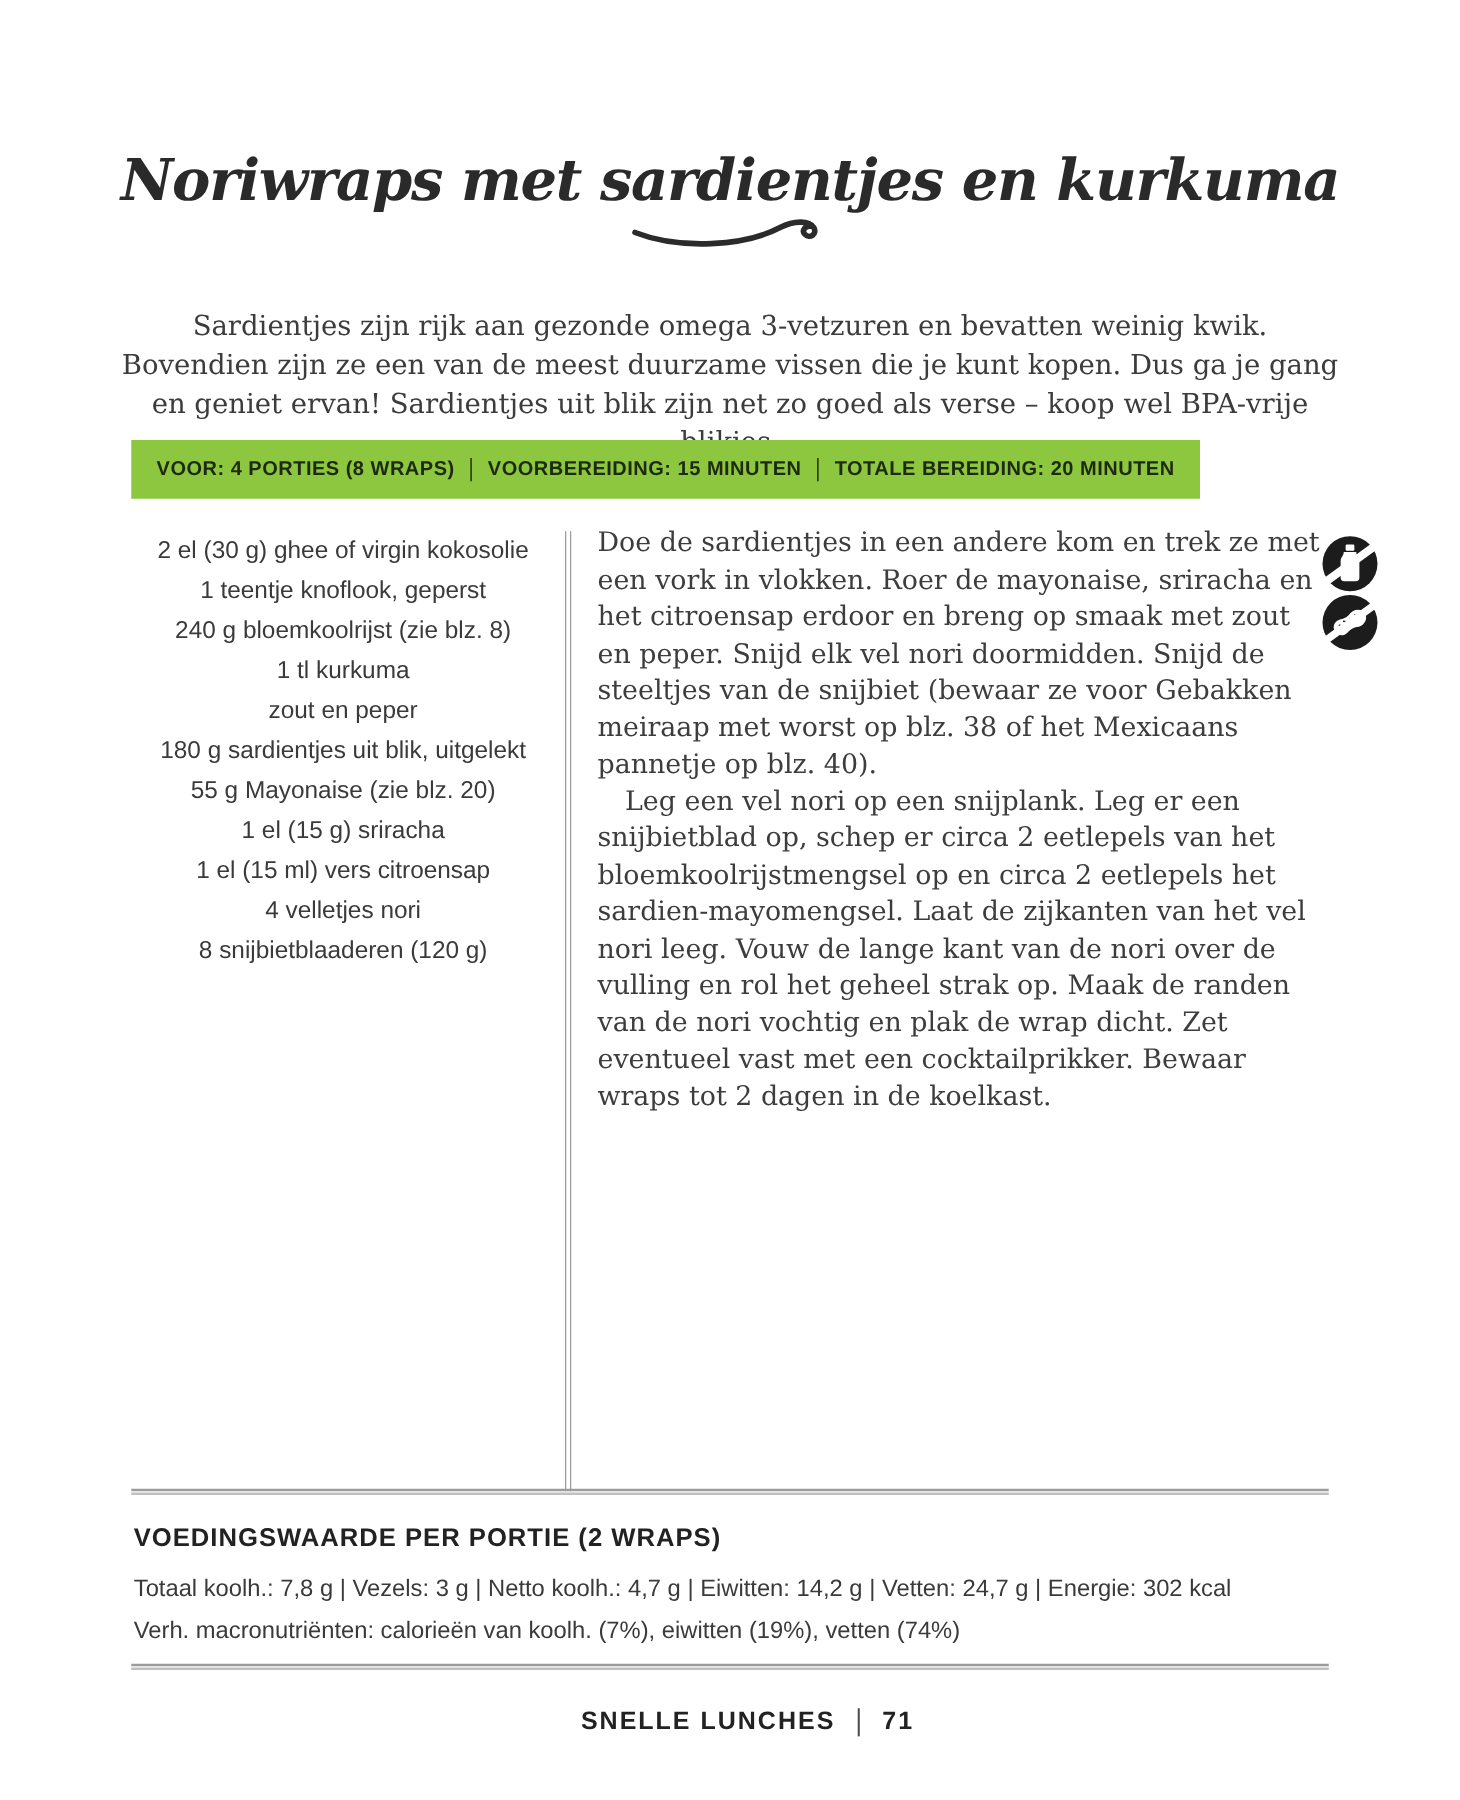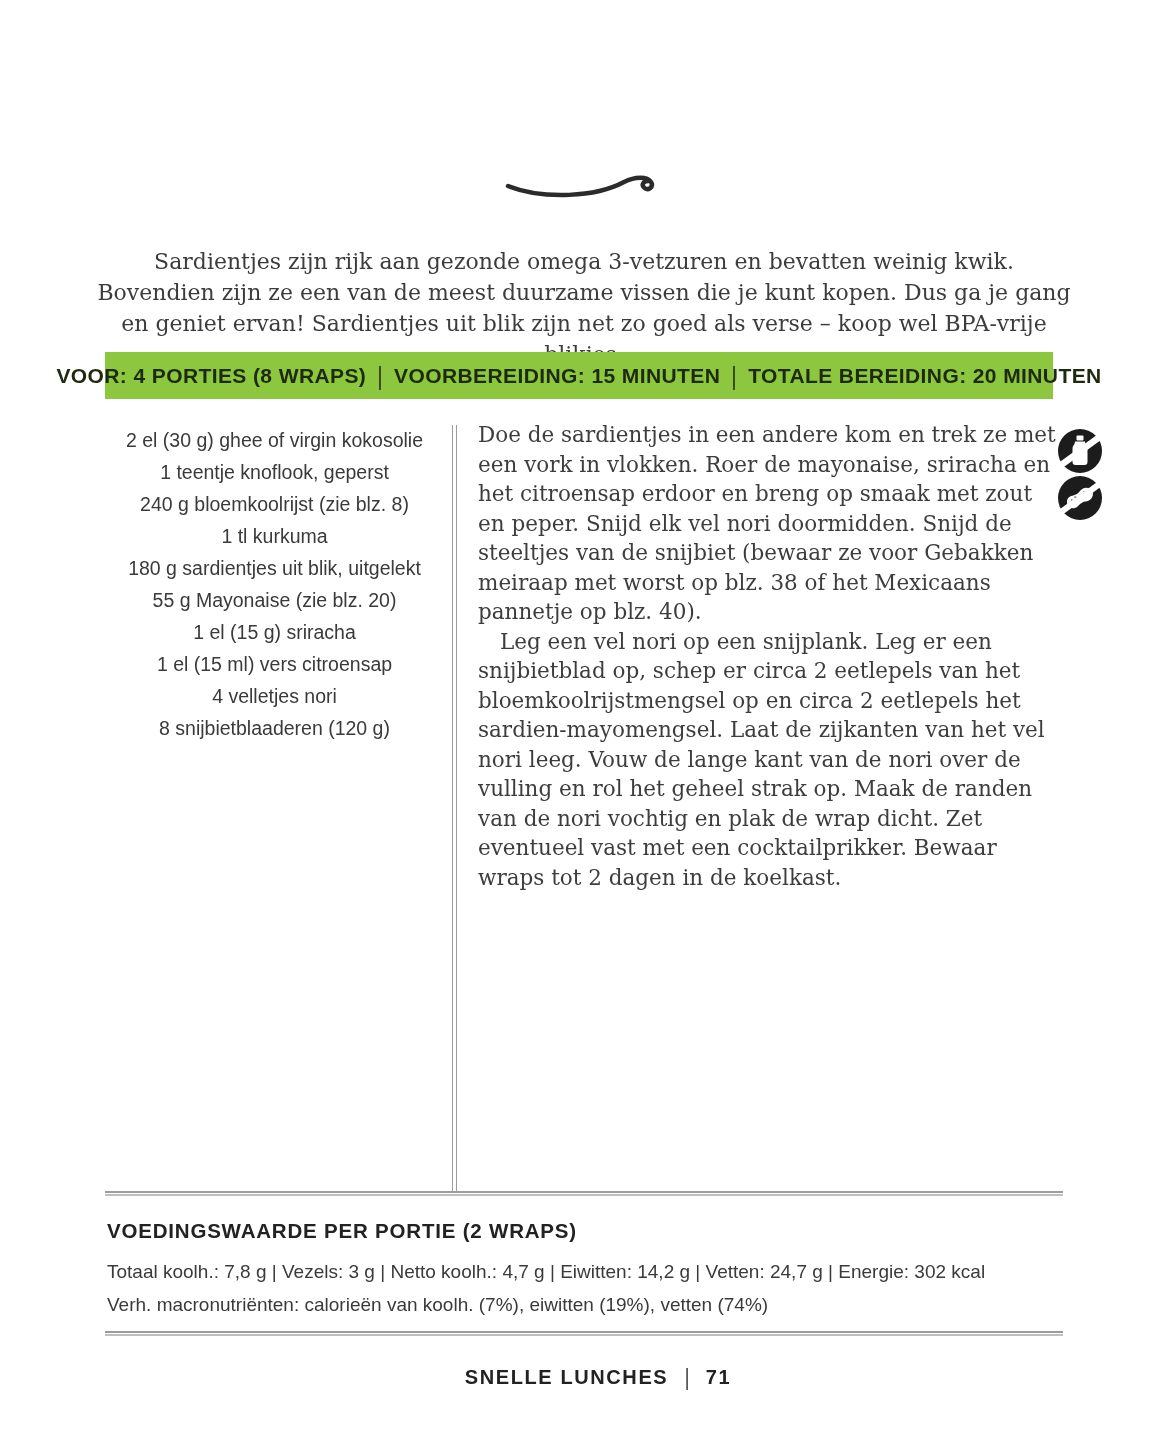--- a/index.html
+++ b/index.html
@@ -25,24 +25,24 @@
   }
   
   .intro{
     position:absolute;top:224px;left:94px;width:980px;
     text-align:center;
     font-family:"DejaVu Serif", serif;
     font-size:22px;line-height:31px;color:#3c3c3c;
   }
   
   .info-banner{
-    position:absolute;top:352px;left:105px;width:948px;height:47px;
+    position:absolute;top:352px;left:105px;width:855px;height:47px;
     background:#8dc63f;
     display:flex;align-items:center;justify-content:center;
-    font-weight:700;font-size:21px;letter-spacing:.4px;
+    font-weight:700;font-size:16px;letter-spacing:.4px;
     color:#1d2a0e;white-space:nowrap;
   }
   .info-banner .sep{
     font-weight:400;margin:0 11px;color:#2a3a14;
     transform:scaleY(1.25);display:inline-block;
   }
   
   .ingredients{position:absolute;top:424px;left:107px;width:335px;}
   .ingredients ul{list-style:none;margin:0;padding:0;text-align:center;}
   .ingredients li{
@@ -91,20 +91,21 @@
   .page-footer .sep{
     font-weight:400;margin:0 9px;color:#4a4a4a;
     transform:scaleY(1.2);display:inline-block;letter-spacing:0;
   }
 </style>
 </head>
 <body>
 
 <div class="page">
 
+  <h1 class="recipe-title">Noriwraps met sardientjes en kurkuma</h1>
   <div class="title-swash">
     <svg width="160" height="30" viewBox="0 0 160 30">
       <path d="M4 16 C 40 30, 92 27, 120 12 C 131 6.5, 143 6, 147 12 C 150 17, 144 21.5, 140 17.5 C 137 14.5, 140 10.5, 145 11" fill="none" stroke="#2b2b2b" stroke-width="4.5" stroke-linecap="round"></path>
     </svg>
   </div>
 
   <p class="intro">Sardientjes zijn rijk aan gezonde omega 3-vetzuren en bevatten weinig kwik. Bovendien zijn ze een van de meest duurzame vissen die je kunt kopen. Dus ga je gang en geniet ervan! Sardientjes uit blik zijn net zo goed als verse – koop wel BPA-vrije blikjes.</p>
 
   <div class="info-banner">
     <span>VOOR: 4 PORTIES (8 WRAPS)</span>
@@ -113,20 +114,21 @@
     <span class="sep">|</span>
     <span>TOTALE BEREIDING: 20 MINUTEN</span>
   </div>
 
   <div class="ingredients">
     <ul>
       <li>2 el (30 g) ghee of virgin kokosolie</li>
       <li>1 teentje knoflook, geperst</li>
       <li>240 g bloemkoolrijst (zie blz. 8)</li>
       <li>1 tl kurkuma</li>
+      <li>zout en peper</li>
       <li>180 g sardientjes uit blik, uitgelekt</li>
       <li>55 g Mayonaise (zie blz. 20)</li>
       <li>1 el (15 g) sriracha</li>
       <li>1 el (15 ml) vers citroensap</li>
       <li>4 velletjes nori</li>
       <li>8 snijbietblaaderen (120 g)</li>
     </ul>
   </div>
 
   <div class="vrule"></div>

